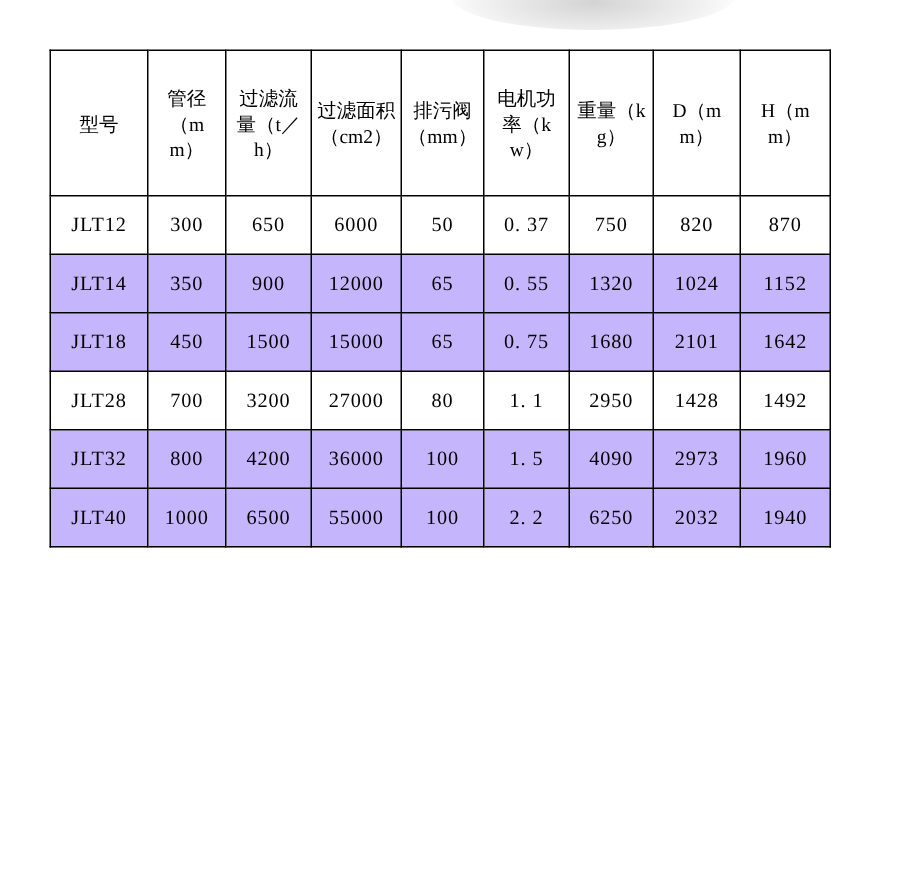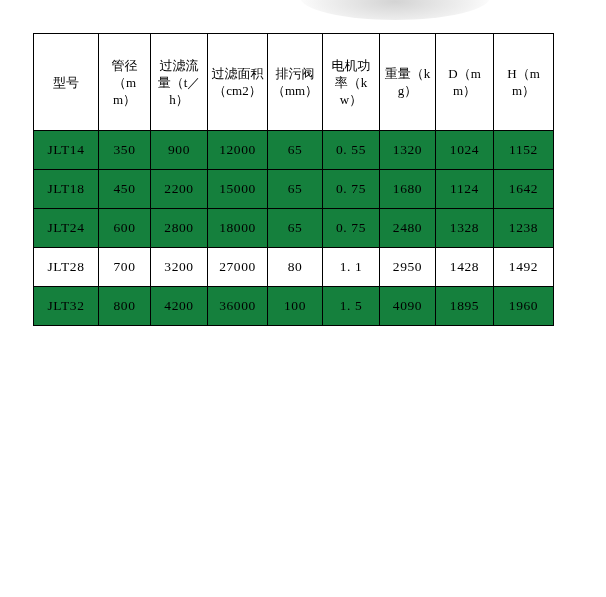--- a/index.html
+++ b/index.html
@@ -63,21 +63,21 @@
     word-break: break-all;
   }
   tbody td {
     height: 38px;
     font-size: 13.5px;
     letter-spacing: 0.6px;
     background: #ffffff;
     font-family: "Liberation Serif", serif;
   }
   tbody tr.hl td {
-    background: #15803d;
+    background: #c4b5fd;
   }
   
   col.c0 { width: 65px; }
   col.c1 { width: 52px; }
   col.c2 { width: 57px; }
   col.c3 { width: 60px; }
   col.c4 { width: 55px; }
   col.c5 { width: 57px; }
   col.c6 { width: 56px; }
   col.c7 { width: 58px; }
@@ -127,71 +127,82 @@
             </th>
           <th>
               <span class="hd">D（mm）</span>
             </th>
           <th>
               <span class="hd">H（mm）</span>
             </th>
         </tr>
       </thead>
       <tbody id="table-body">
+          <tr>
+            <td>JLT12</td>
+            <td>300</td>
+            <td>650</td>
+            <td>6000</td>
+            <td>50</td>
+            <td>0. 37</td>
+            <td>750</td>
+            <td>820</td>
+            <td>870</td>
+          </tr>
           <tr class="hl">
             <td>JLT14</td>
             <td>350</td>
             <td>900</td>
             <td>12000</td>
             <td>65</td>
             <td>0. 55</td>
             <td>1320</td>
             <td>1024</td>
             <td>1152</td>
           </tr>
           <tr class="hl">
             <td>JLT18</td>
             <td>450</td>
-            <td>2200</td>
+            <td>1500</td>
             <td>15000</td>
             <td>65</td>
             <td>0. 75</td>
             <td>1680</td>
-            <td>1124</td>
+            <td>2101</td>
             <td>1642</td>
-          </tr>
-          <tr class="hl">
-            <td>JLT24</td>
-            <td>600</td>
-            <td>2800</td>
-            <td>18000</td>
-            <td>65</td>
-            <td>0. 75</td>
-            <td>2480</td>
-            <td>1328</td>
-            <td>1238</td>
           </tr>
           <tr>
             <td>JLT28</td>
             <td>700</td>
             <td>3200</td>
             <td>27000</td>
             <td>80</td>
             <td>1. 1</td>
             <td>2950</td>
             <td>1428</td>
             <td>1492</td>
           </tr>
           <tr class="hl">
             <td>JLT32</td>
             <td>800</td>
             <td>4200</td>
             <td>36000</td>
             <td>100</td>
             <td>1. 5</td>
             <td>4090</td>
-            <td>1895</td>
+            <td>2973</td>
             <td>1960</td>
+          </tr>
+          <tr class="hl">
+            <td>JLT40</td>
+            <td>1000</td>
+            <td>6500</td>
+            <td>55000</td>
+            <td>100</td>
+            <td>2. 2</td>
+            <td>6250</td>
+            <td>2032</td>
+            <td>1940</td>
           </tr>
         </tbody>
     </table>
   </div>
 </div>
 
 </body></html>

